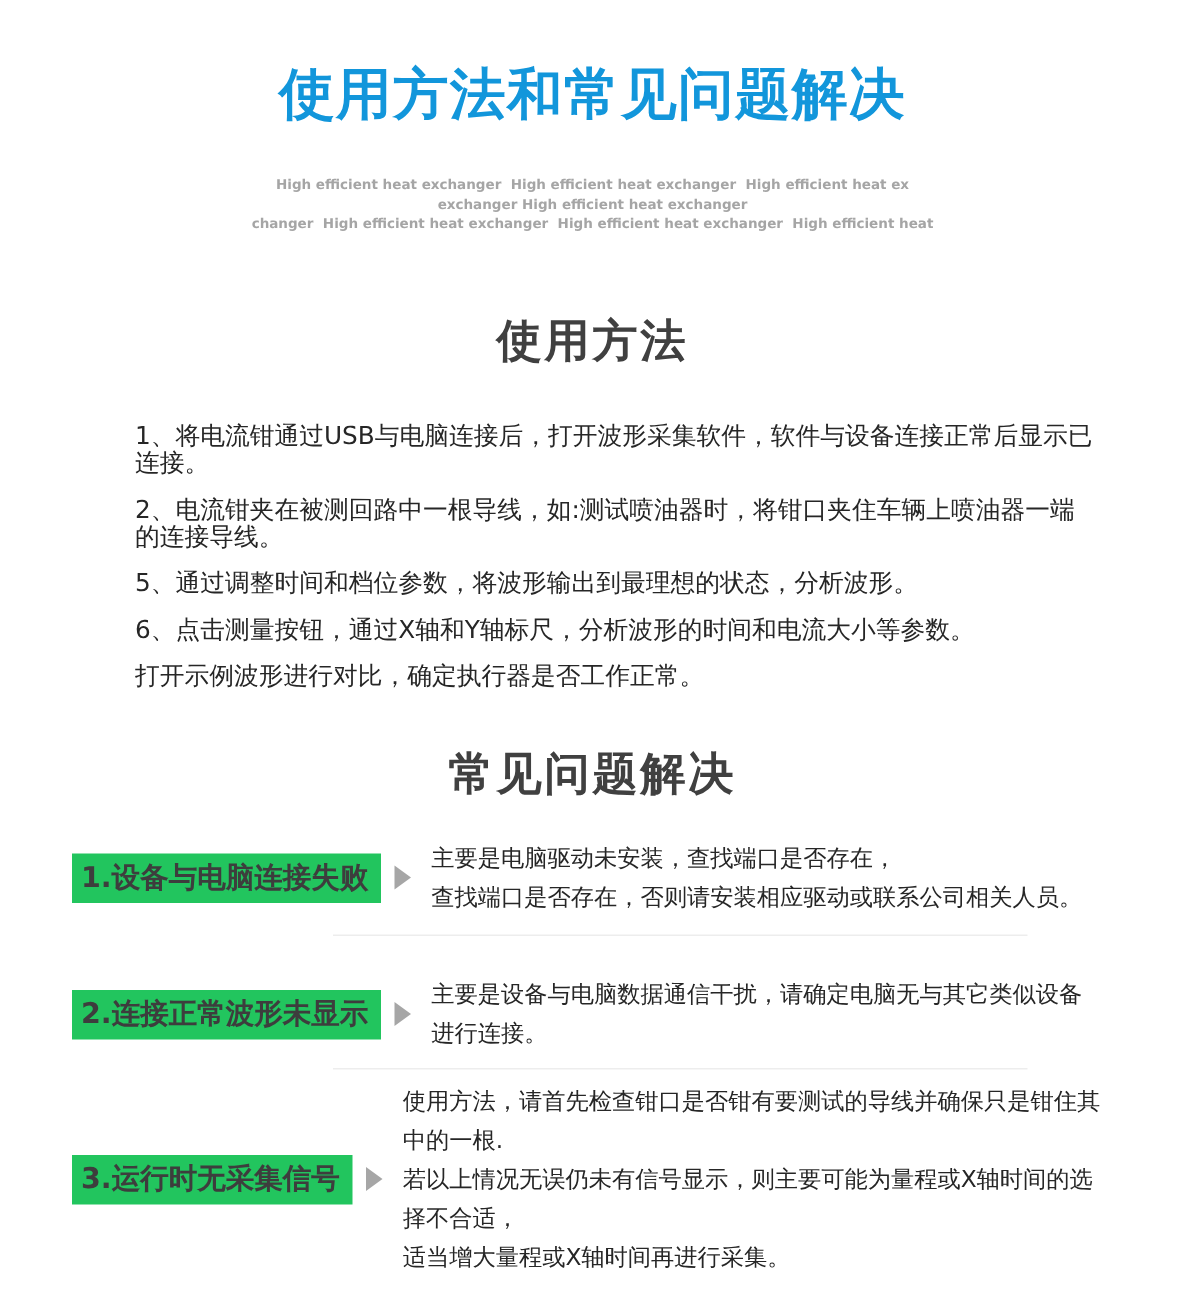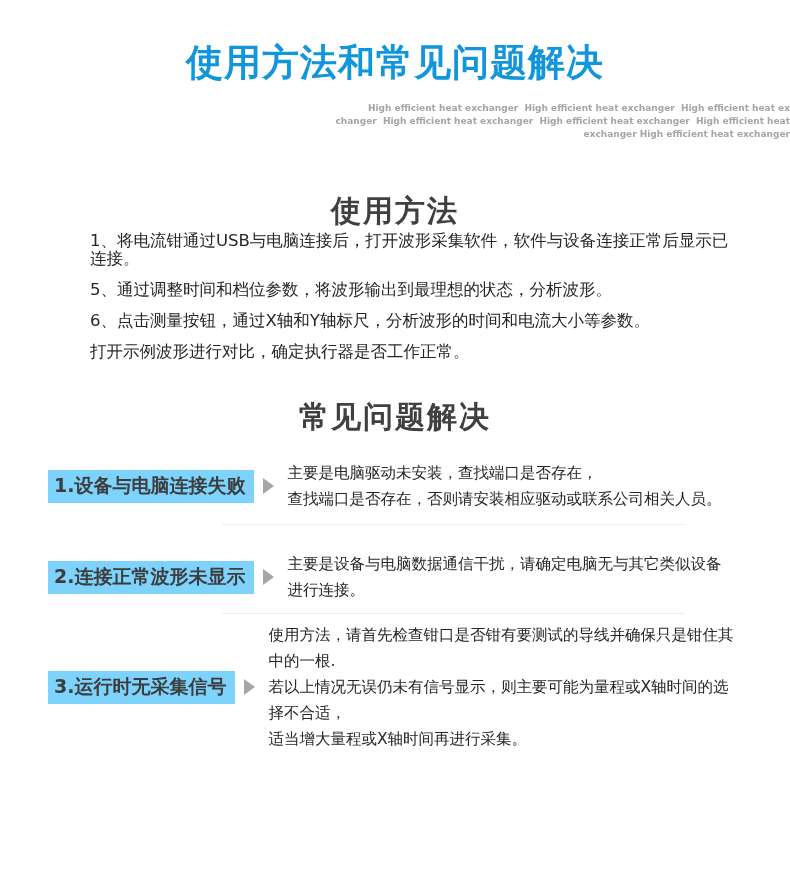--- a/index.html
+++ b/index.html
@@ -14,58 +14,59 @@
   }
   .main-title{
     margin:38px 0 0 0;
     text-align:center;
     font-size:37px;
     font-weight:700;
     letter-spacing:1px;
     color:#1296db;
   }
   .watermark{
-    margin-top:14px;
-    text-align:right;
+    margin-top:30px;
+    text-align:center;
     font-size:9px;
     font-weight:700;
     line-height:13px;
     color:#a5a5a5;
   }
   .watermark div{white-space:pre-wrap;}
   .section-heading{
     margin:0;
     text-align:center;
     font-size:30px;
     font-weight:700;
     letter-spacing:2px;
     color:#404040;
   }
   .usage-heading{margin-top:50px;}
   .usage-steps{
+    margin-top:34px;
     padding:0 60px 0 90px;
   }
   .usage-steps p{
     margin:0 0 13px 0;
     font-size:16.5px;
     line-height:18px;
     color:#262626;
   }
   .faq-heading{margin-top:36px;}
   .faq-section{
     margin-top:22px;
     padding:0 55px 0 48px;
   }
   .faq-item{
     display:flex;
     align-items:center;
   }
   .faq-label{
     flex:0 0 auto;
-    background:#7dd3fc;
+    background:#22c55e;
     padding:3px 9px 4px 6px;
     font-size:19px;
     font-weight:700;
     color:#3d3d3d;
     white-space:nowrap;
   }
   .faq-arrow{
     flex:0 0 auto;
     width:0;height:0;
     margin-left:9px;
@@ -92,28 +93,29 @@
 </style>
 </head>
 <body>
 
 <div class="page">
 
   <h1 class="main-title">使用方法和常见问题解决</h1>
 
   <div class="watermark">
     <div>High efficient heat exchanger  High efficient heat exchanger  High efficient heat ex</div>
+    <div>exchanger High efficient heat exchanger</div>
     <div>changer  High efficient heat exchanger  High efficient heat exchanger  High efficient heat</div>
-    <div>exchanger High efficient heat exchanger</div>
   </div>
 
   <h2 class="section-heading usage-heading">使用方法</h2>
 
   <div class="usage-steps">
     <p>1、将电流钳通过USB与电脑连接后，打开波形采集软件，软件与设备连接正常后显示已连接。</p>
+    <p>2、电流钳夹在被测回路中一根导线，如:测试喷油器时，将钳口夹住车辆上喷油器一端的连接导线。</p>
     <p>5、通过调整时间和档位参数，将波形输出到最理想的状态，分析波形。</p>
     <p>6、点击测量按钮，通过X轴和Y轴标尺，分析波形的时间和电流大小等参数。</p>
     <p>打开示例波形进行对比，确定执行器是否工作正常。</p>
   </div>
 
   <h2 class="section-heading faq-heading">常见问题解决</h2>
 
   <div class="faq-section">
 
     <div class="faq-item item-1">

